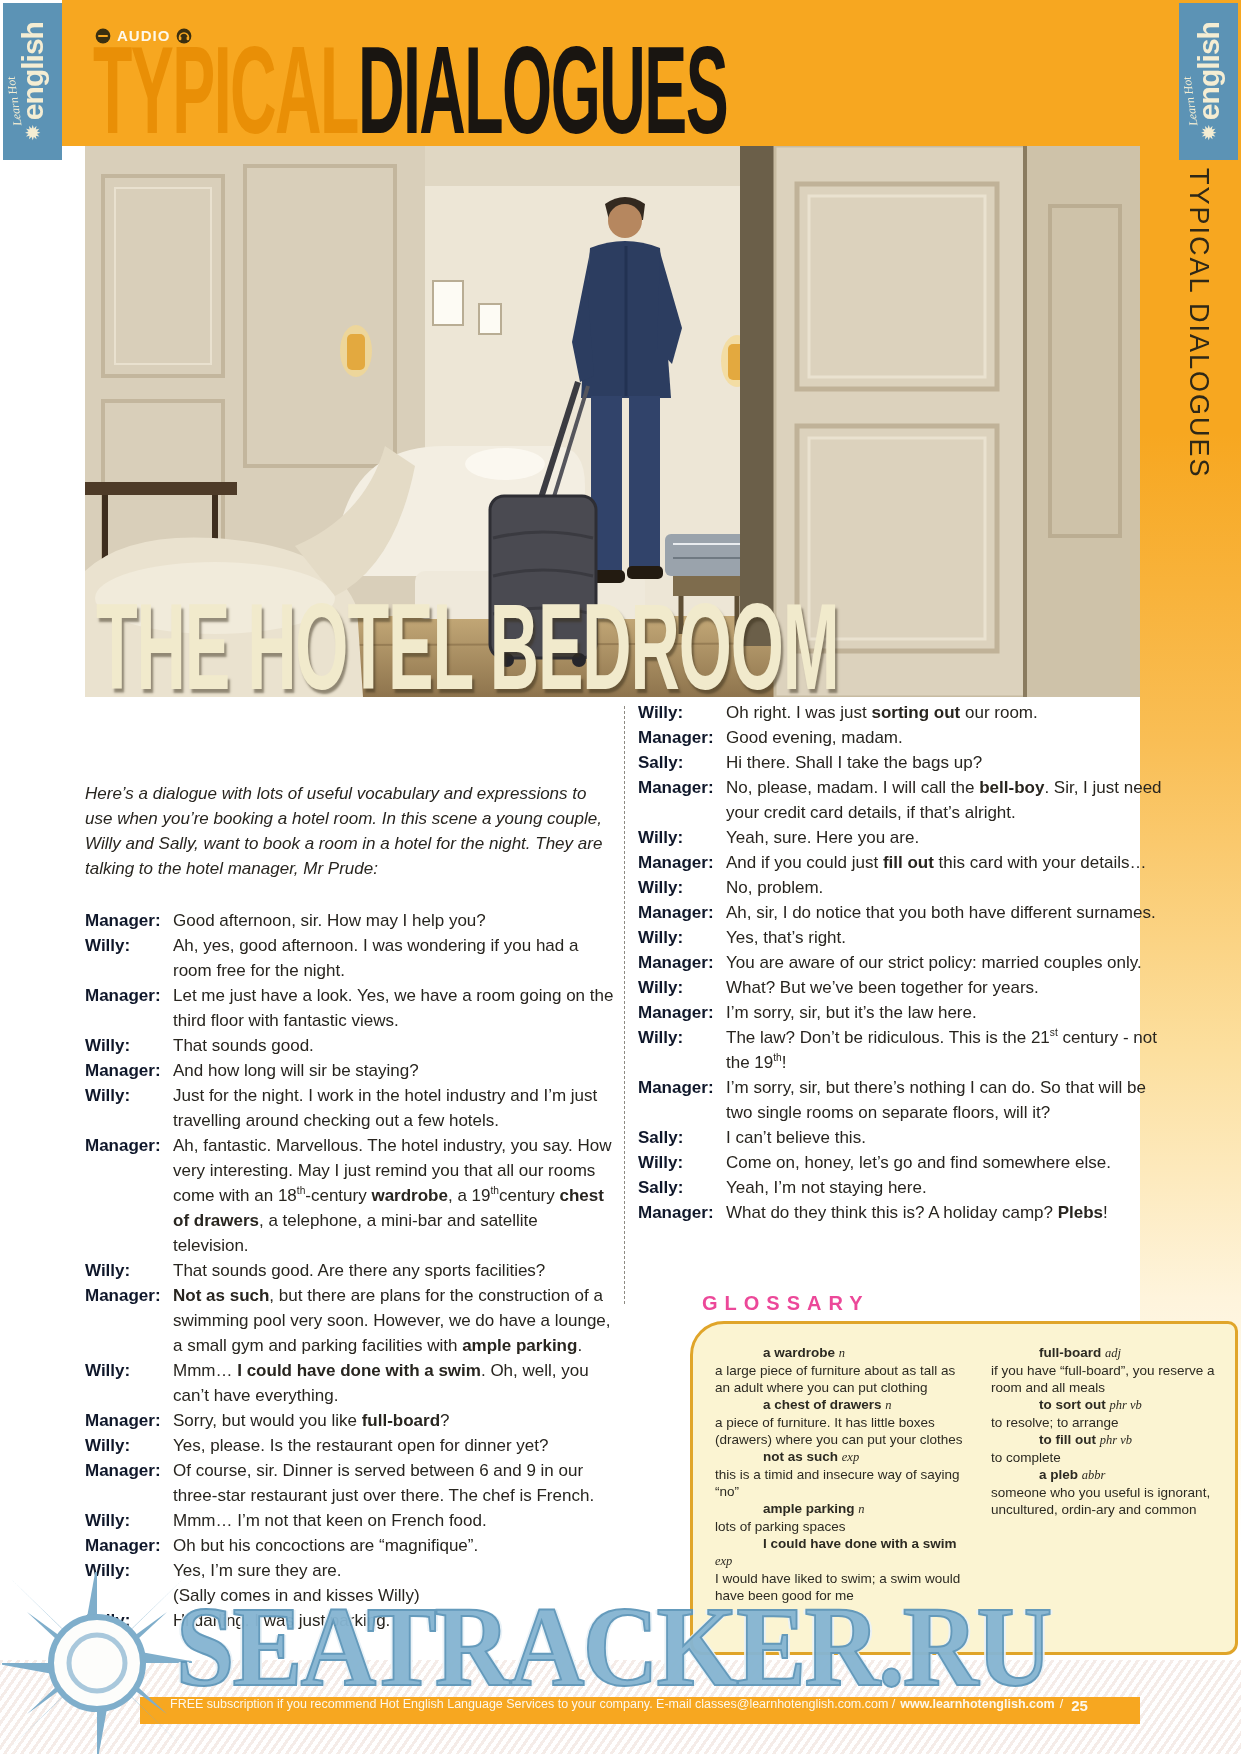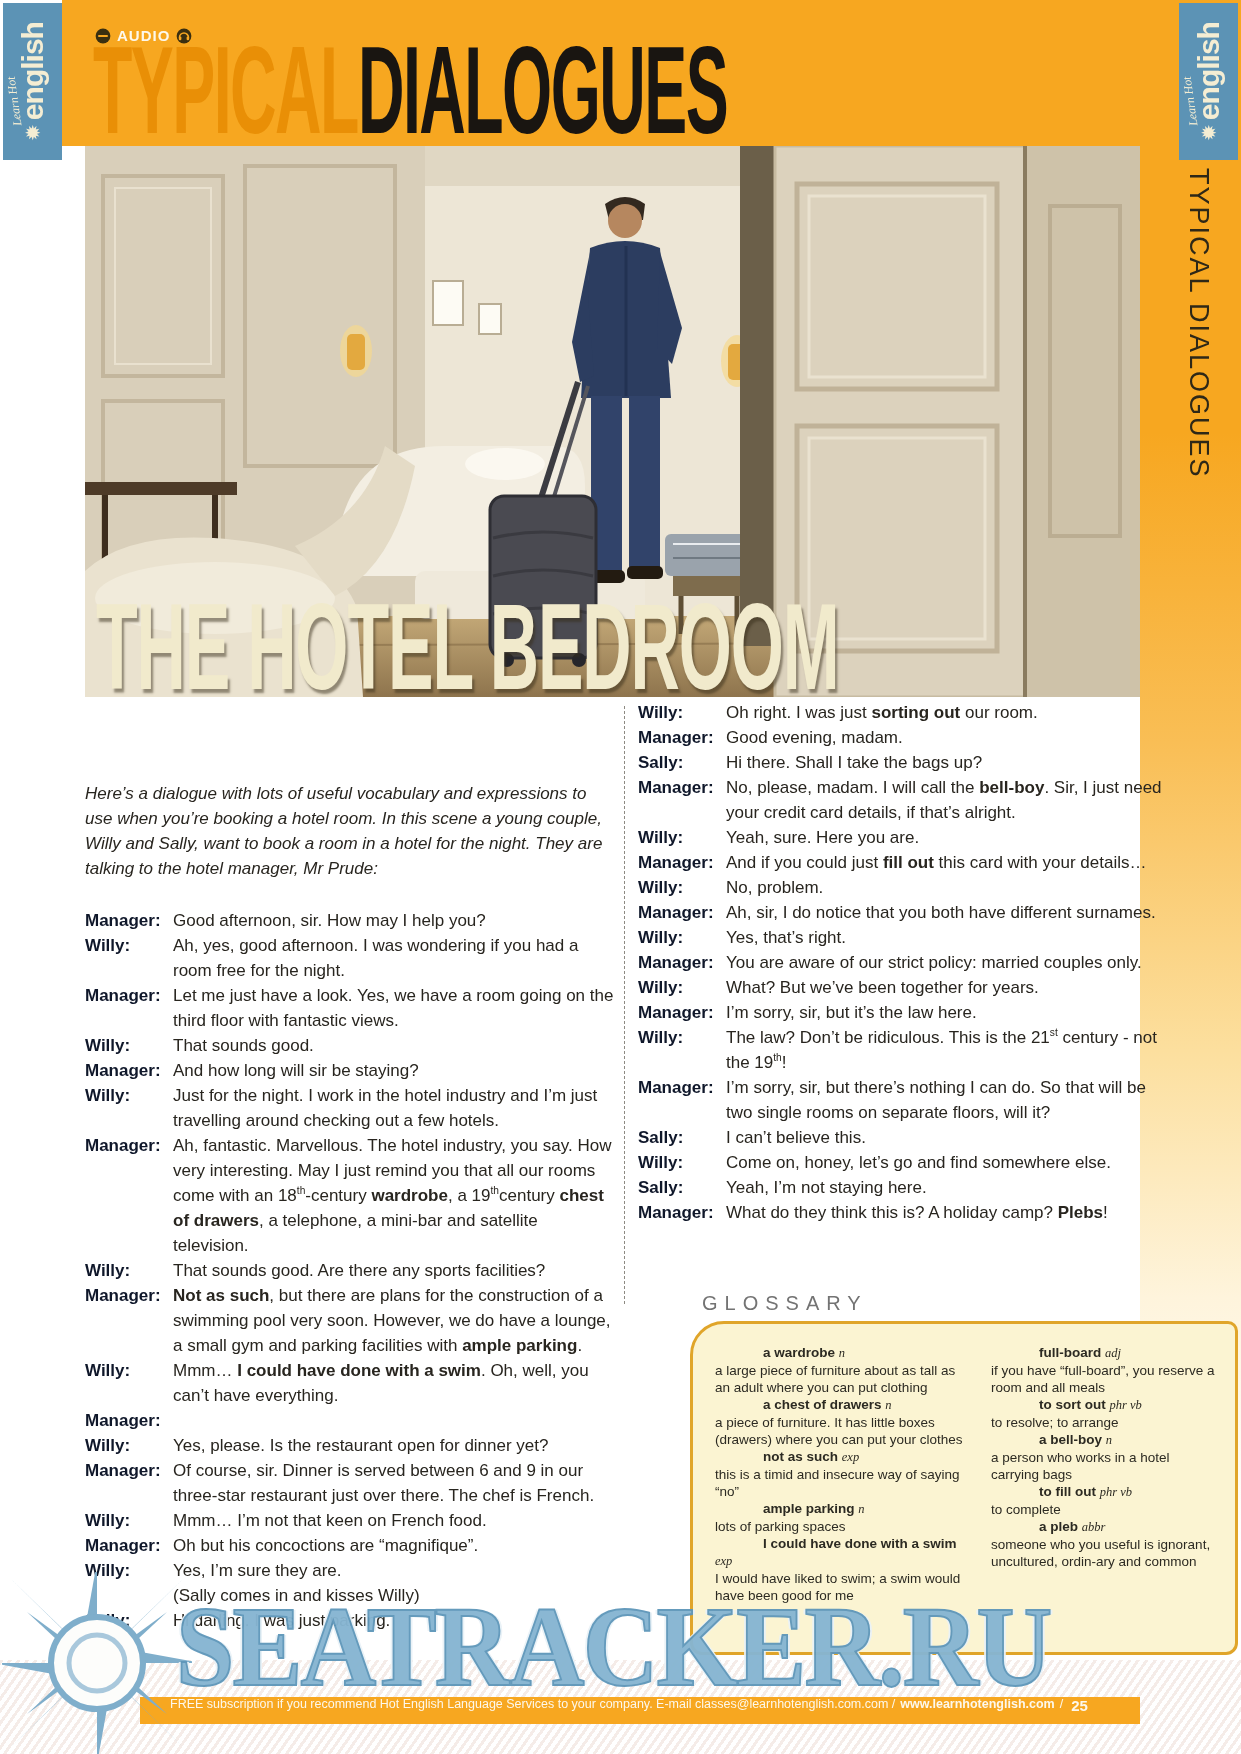--- a/index.html
+++ b/index.html
@@ -49,21 +49,21 @@
   .right-col{left:638px;top:700px;width:524px;}
   .intro{margin:0 0 27px 0;font-style:italic;}
   .d-row{display:grid;grid-template-columns:88px 1fr;}
   .d-speaker{color:#0f172a;font-weight:bold;}
   .d-text b{font-weight:bold;}
   sup{font-size:60%;vertical-align:super;line-height:0;text-align:center;}
   .divider{position:absolute;left:624px;top:706px;height:598px;border-left:1px dashed #8D8A82;z-index:1;}
 
   
   .glossary{position:absolute;left:690px;top:1292px;width:548px;z-index:3;}
-  .glossary-title{color:#737373;font-weight:normal;font-size:20px;letter-spacing:7px;margin:0 0 6px 12px;}
+  .glossary-title{color:#ec4899;font-weight:bold;font-size:20px;letter-spacing:7px;margin:0 0 6px 12px;}
   .glossary-box{background:#FBF4D2;border:3px solid #E0A52A;border-radius:34px 10px 12px 12px;
                 padding:20px 14px 18px 22px;display:grid;grid-template-columns:258px 1fr;column-gap:18px;
                 min-height:290px;}
   .g-entry{font-size:13.5px;line-height:17px;color:#2C2A22;}
   .g-head b{font-weight:bold;margin-left:48px;}
   .g-head i{font-family:"Liberation Serif",serif;font-style:italic;font-size:12.5px;}
 
   
   .bottom-hatch{position:absolute;left:0;top:1660px;width:1241px;height:94px;z-index:0;
     background:repeating-linear-gradient(125deg,#F5ECE8 0 3px,#ffffff 3px 7px);}
@@ -248,20 +248,21 @@
         <div class="d-row">
           <span class="d-speaker">Manager:</span>
           <span class="d-text"><b>Not as such</b>, but there are plans for the construction of a swimming pool very soon. However, we do have a lounge, a small gym and parking facilities with <b>ample parking</b>.</span>
         </div>
         <div class="d-row">
           <span class="d-speaker">Willy:</span>
           <span class="d-text">Mmm… <b>I could have done with a swim</b>. Oh, well, you can’t have everything.</span>
         </div>
         <div class="d-row">
           <span class="d-speaker">Manager:</span>
+          <span class="d-text">Sorry, but would you like <b>full-board</b>?</span>
         </div>
         <div class="d-row">
           <span class="d-speaker">Willy:</span>
           <span class="d-text">Yes, please. Is the restaurant open for dinner yet?</span>
         </div>
         <div class="d-row">
           <span class="d-speaker">Manager:</span>
           <span class="d-text">Of course, sir. Dinner is served between 6 and 9 in our three-star restaurant just over there. The chef is French.</span>
         </div>
         <div class="d-row">
@@ -388,24 +389,20 @@
           </div>
         </div>
       <div class="gcol" id="glossary-right">
           <div class="g-entry">
             <div class="g-head"><b>full-board</b> <i>adj</i></div>
             <div class="g-def">if you have “full-board”, you reserve a room and all meals</div>
           </div>
           <div class="g-entry">
             <div class="g-head"><b>to sort out</b> <i>phr vb</i></div>
             <div class="g-def">to resolve; to arrange</div>
-          </div>
-          <div class="g-entry">
-            <div class="g-head"><b>a bell-boy</b> <i>n</i></div>
-            <div class="g-def">a person who works in a hotel carrying bags</div>
           </div>
           <div class="g-entry">
             <div class="g-head"><b>to fill out</b> <i>phr vb</i></div>
             <div class="g-def">to complete</div>
           </div>
           <div class="g-entry">
             <div class="g-head"><b>a pleb</b> <i>abbr</i></div>
             <div class="g-def">someone who you useful is ignorant, uncultured, ordin-ary and common</div>
           </div>
         </div>

